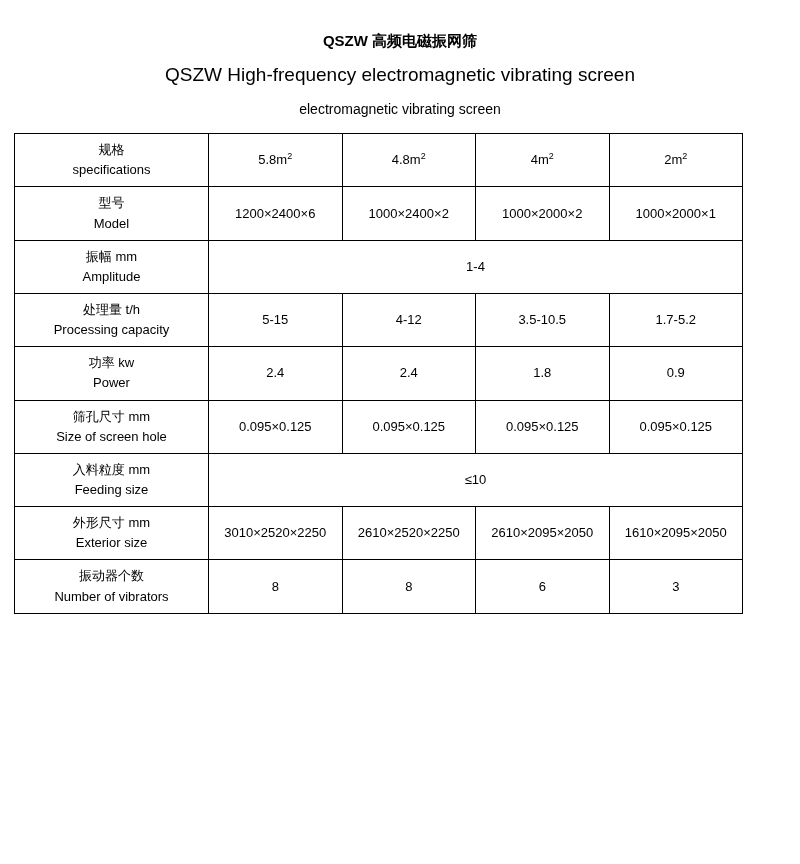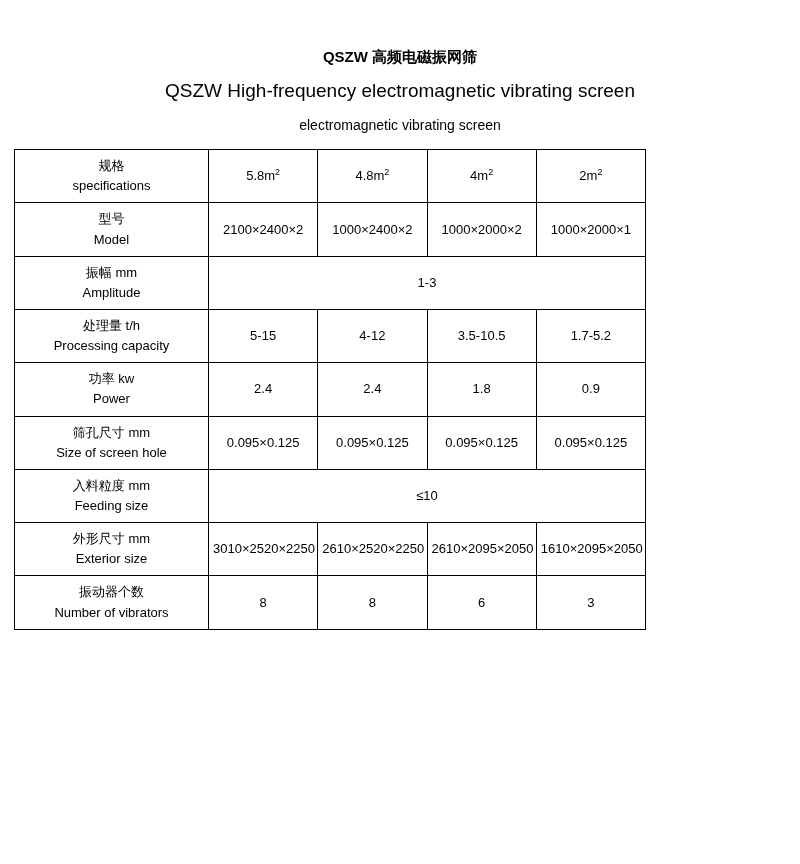--- a/index.html
+++ b/index.html
@@ -14,21 +14,21 @@
     color: #000000;
     -webkit-font-smoothing: antialiased;
   }
   .page {
     width: 800px;
     height: 864px;
     box-sizing: border-box;
     position: relative;
   }
   .titles {
-    padding-top: 46px;
+    padding-top: 30px;
     text-align: center;
   }
   .title-cn-main {
     font-size: 15px;
     font-weight: bold;
     line-height: 1.4;
     margin-bottom: 11px;
   }
   .title-en-main {
     font-size: 19px;
@@ -46,21 +46,21 @@
     font-size: 14px;
     font-weight: normal;
     line-height: 1.4;
     margin-bottom: 0;
   }
   .table-wrap {
     margin: 14px 14px 0 14px;
   }
   table.spec {
     border-collapse: collapse;
-    width: 632px;
+    width: 729px;
     table-layout: fixed;
   }
   table.spec td {
     border: 1px solid #000000;
     text-align: center;
     vertical-align: middle;
     font-size: 13px;
     padding: 6px 4px;
     line-height: 1.55;
     height: 50px;
@@ -105,31 +105,31 @@
             <td>5.8m<sup>2</sup></td>
             <td>4.8m<sup>2</sup></td>
             <td>4m<sup>2</sup></td>
             <td>2m<sup>2</sup></td>
           </tr>
           <tr>
             <td class="label">
               <span class="lbl-cn">型号</span>
               <span class="lbl-en">Model</span>
             </td>
-            <td>2100×2400×2</td>
+            <td>1200×2400×6</td>
             <td>1000×2400×2</td>
             <td>1000×2000×2</td>
             <td>1000×2000×1</td>
           </tr>
           <tr>
             <td class="label">
               <span class="lbl-cn">振幅 mm</span>
               <span class="lbl-en">Amplitude</span>
             </td>
-            <td colspan="4">1-3</td>
+            <td colspan="4">1-4</td>
           </tr>
           <tr>
             <td class="label">
               <span class="lbl-cn">处理量 t/h</span>
               <span class="lbl-en">Processing capacity</span>
             </td>
             <td>5-15</td>
             <td>4-12</td>
             <td>3.5-10.5</td>
             <td>1.7-5.2</td>

